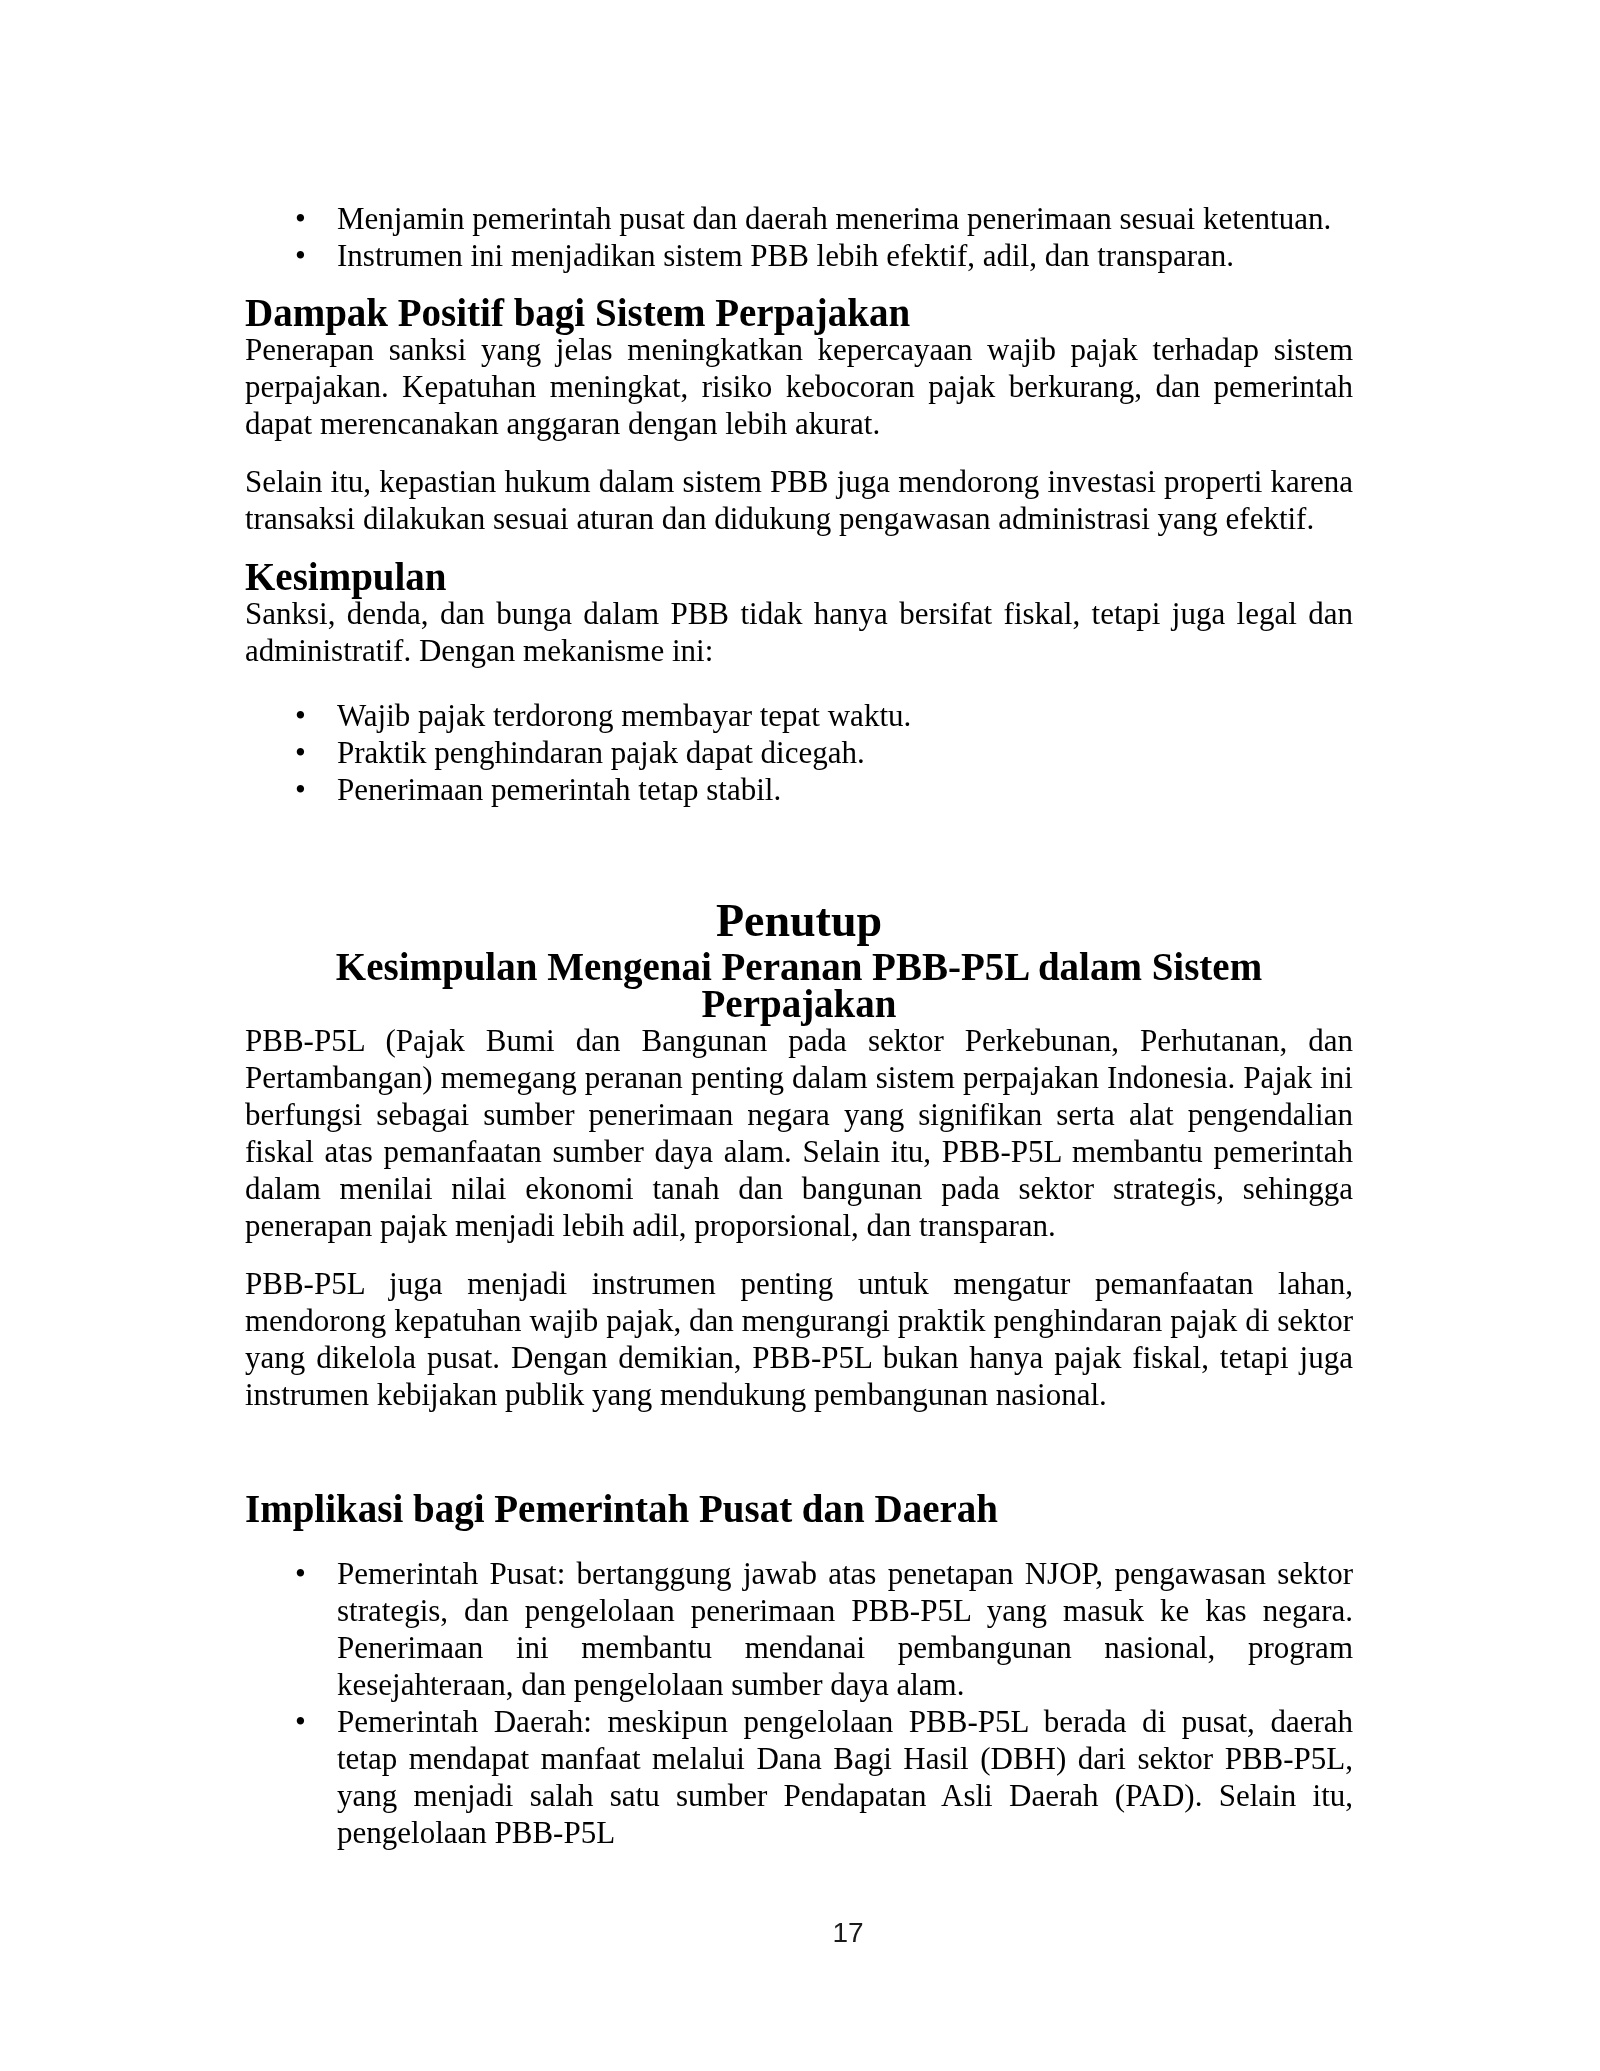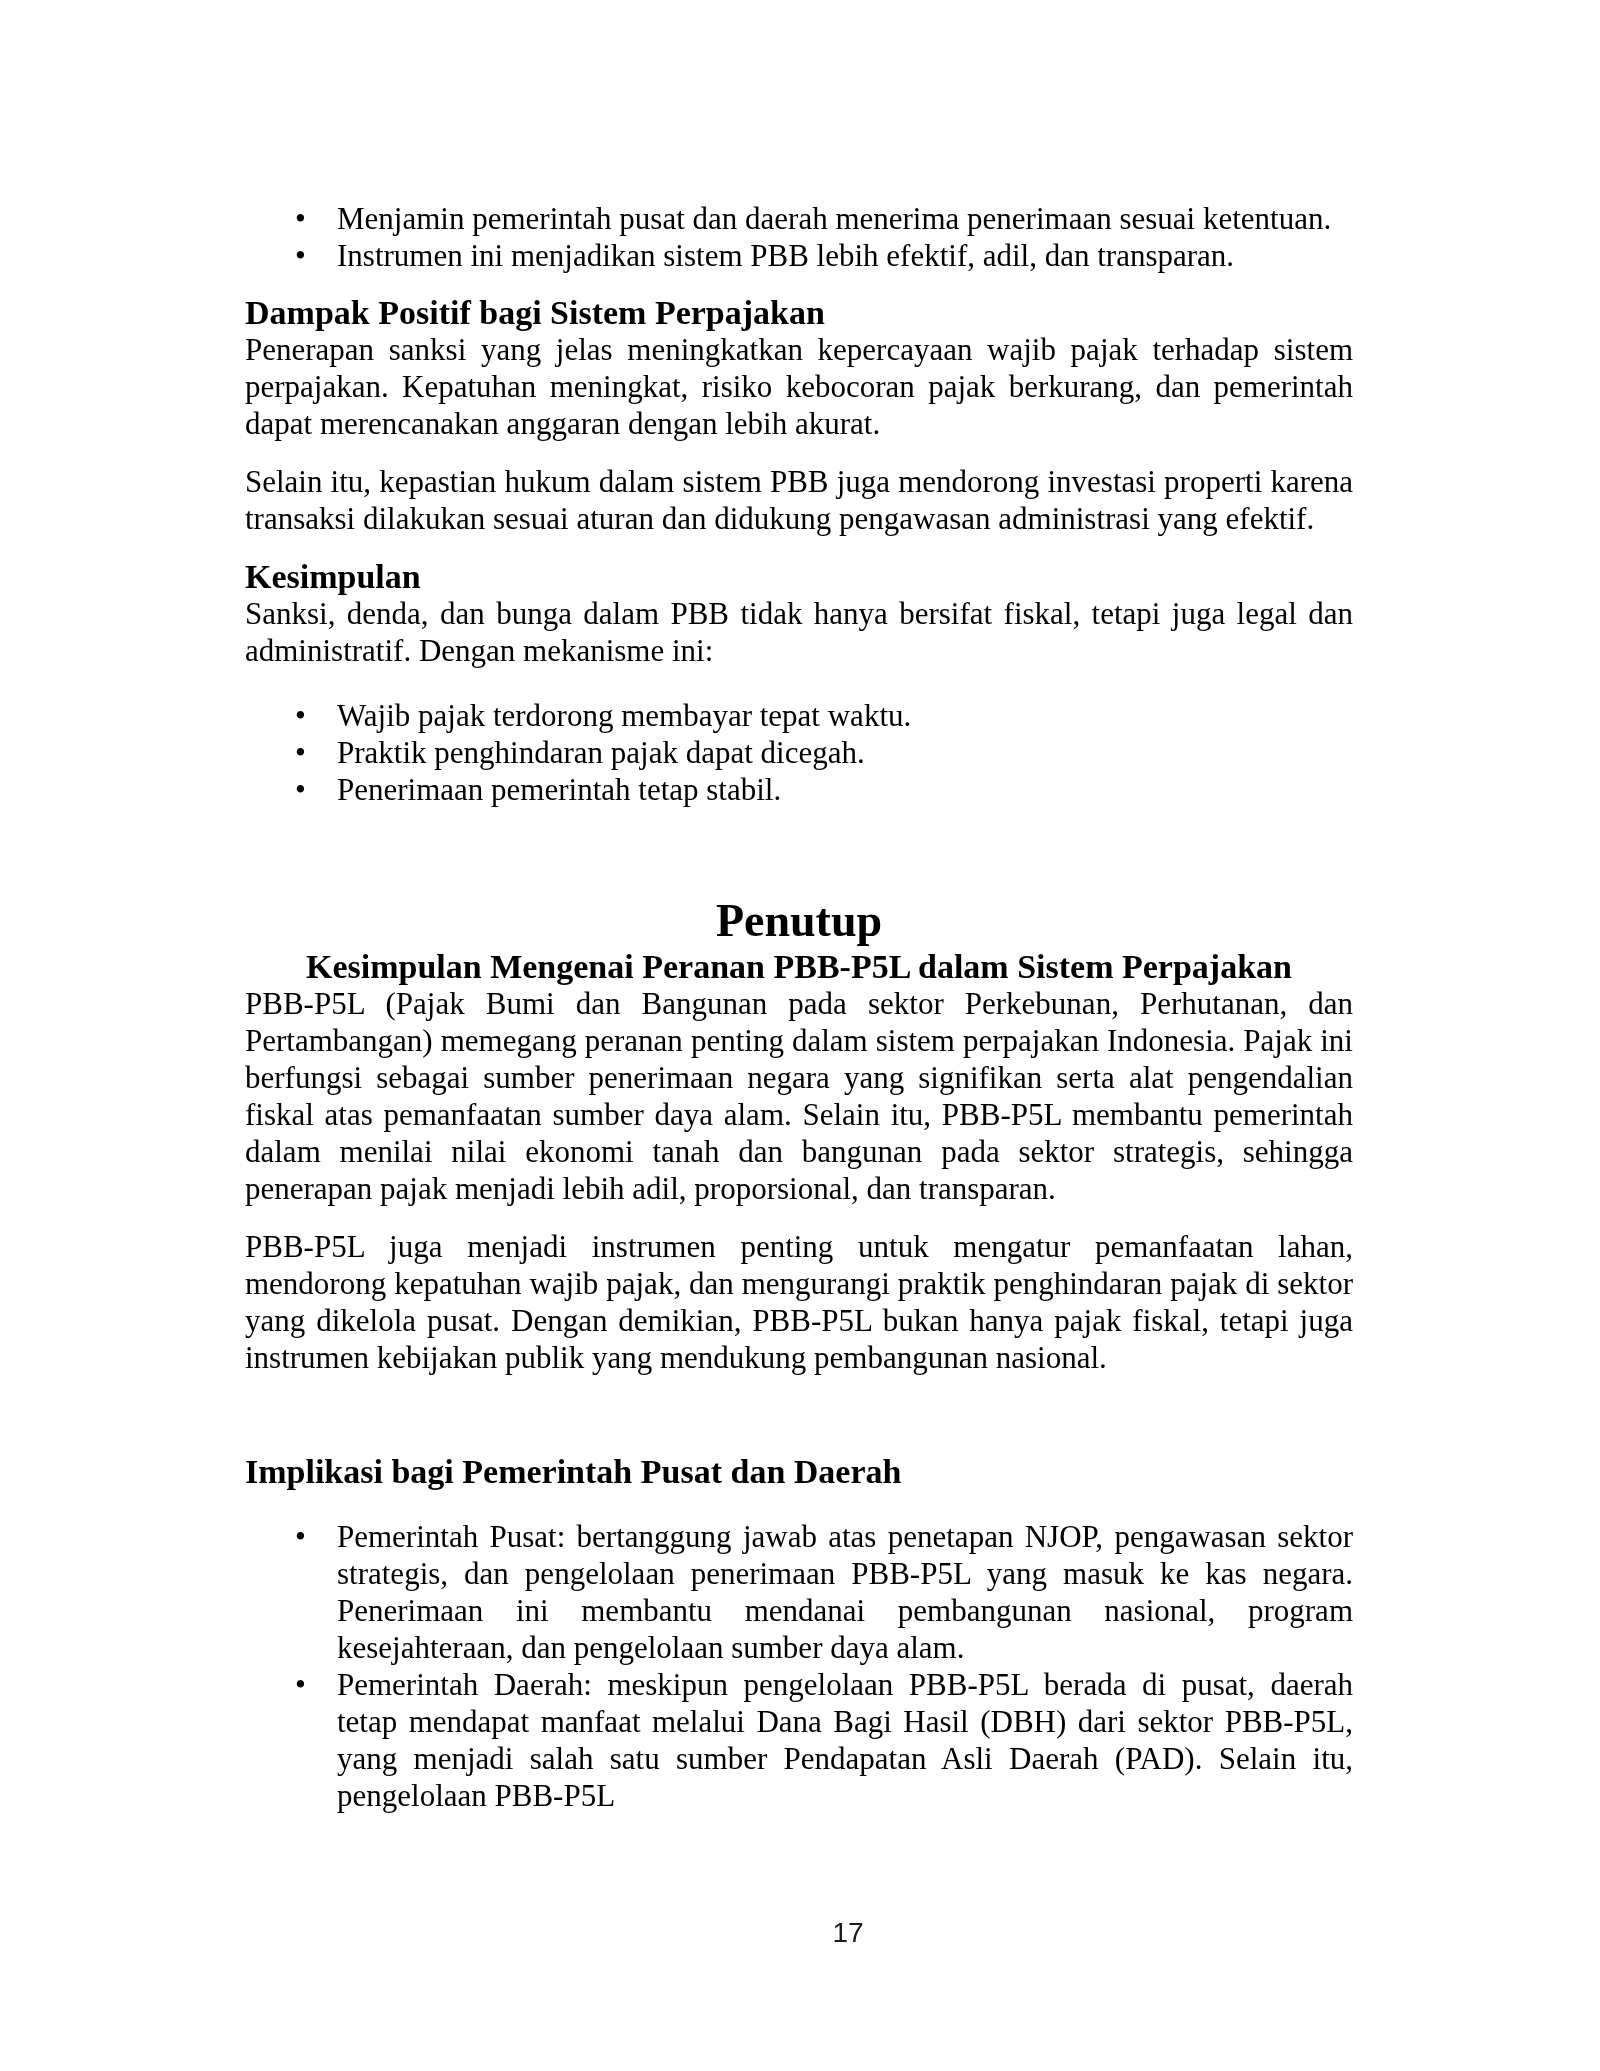--- a/index.html
+++ b/index.html
@@ -23,21 +23,21 @@
     left: 245px;
     right: 247px;
     top: 172px;
     margin-top: 28px;
   }
   p {
     margin: 0 0 21px 0;
     text-align: justify;
   }
   h3 {
-    font-size: 34px;
+    font-size: 39px;
     line-height: 37px;
     font-weight: 700;
     margin: 18px 0 0 0;
   }
   h1.doc-title {
     font-size: 46px;
     line-height: 54px;
     font-weight: 700;
     text-align: center;
     margin: 86px 0 0 0;

